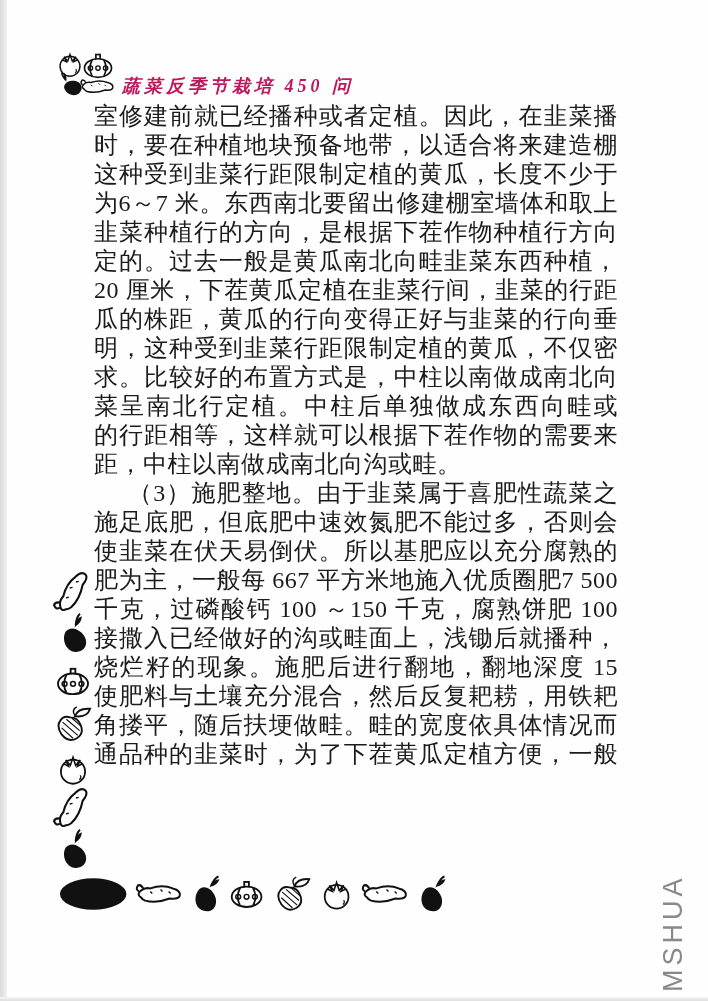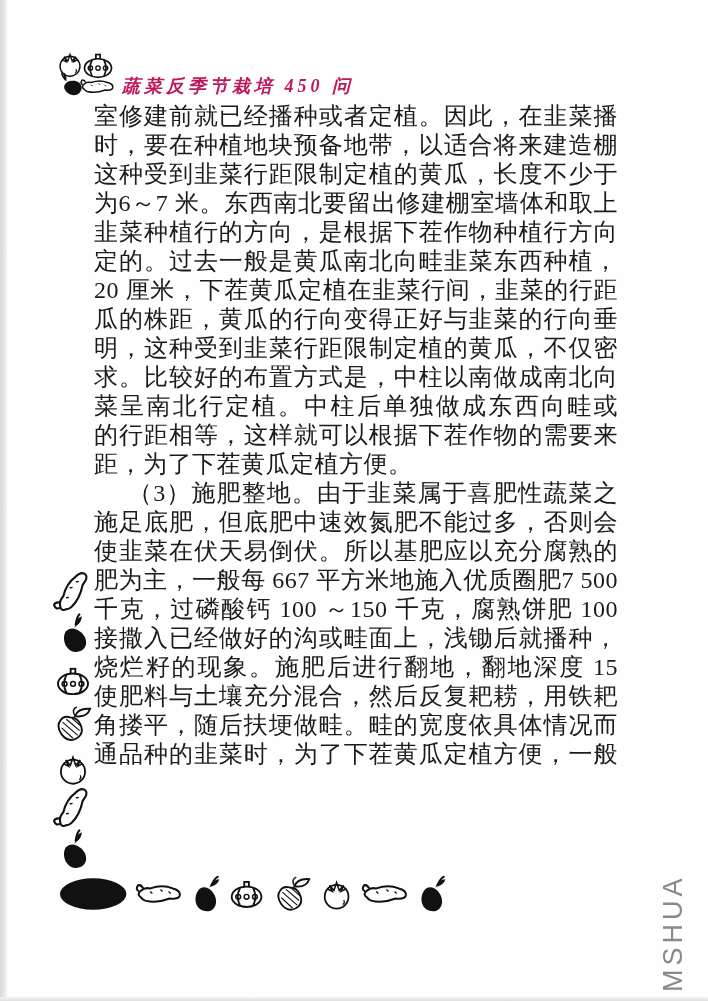--- a/index.html
+++ b/index.html
@@ -120,21 +120,21 @@
       <div class="line">这种受到韭菜行距限制定植的黄瓜，长度不少于20 米，宽</div>
       <div class="line">为6～7 米。东西南北要留出修建棚室墙体和取上的地方。</div>
       <div class="line">韭菜种植行的方向，是根据下茬作物种植行方向的需要来确</div>
       <div class="line">定的。过去一般是黄瓜南北向畦韭菜东西种植，行距 35 ～</div>
       <div class="line">20 厘米，下茬黄瓜定植在韭菜行间，韭菜的行距正好是黄</div>
       <div class="line">瓜的株距，黄瓜的行向变得正好与韭菜的行向垂直。实践表</div>
       <div class="line">明，这种受到韭菜行距限制定植的黄瓜，不仅密度保不准，</div>
       <div class="line">求。比较好的布置方式是，中柱以南做成南北向沟或畦，韭</div>
       <div class="line">菜呈南北行定植。中柱后单独做成东西向畦或沟，韭菜仍播</div>
       <div class="line">的行距相等，这样就可以根据下茬作物的需要来合理安排株</div>
-      <div class="line left">距，为了下茬黄瓜定植方便。</div>
+      <div class="line left">距，中柱以南做成南北向沟或畦。</div>
       <div class="line ind">（3）施肥整地。由于韭菜属于喜肥性蔬菜之一，必须</div>
       <div class="line">施足底肥，但底肥中速效氮肥不能过多，否则会发生徒长，</div>
       <div class="line">使韭菜在伏天易倒伏。所以基肥应以充分腐熟的农家肥和磷</div>
       <div class="line">肥为主，一般每 667 平方米地施入优质圈肥7 500 ～10 000</div>
       <div class="line">千克，过磷酸钙 100 ～150 千克，腐熟饼肥 100 ～200 千克，</div>
       <div class="line">接撒入已经做好的沟或畦面上，浅锄后就播种，就会出现肥</div>
       <div class="line">烧烂籽的现象。施肥后进行翻地，翻地深度 15 ～20 厘米，</div>
       <div class="line">使肥料与土壤充分混合，然后反复耙耢，用铁耙子把四边四</div>
       <div class="line">角搂平，随后扶埂做畦。畦的宽度依具体情况而定，播种普</div>
       <div class="line">通品种的韭菜时，为了下茬黄瓜定植方便，一般畦宽与黄瓜</div>

